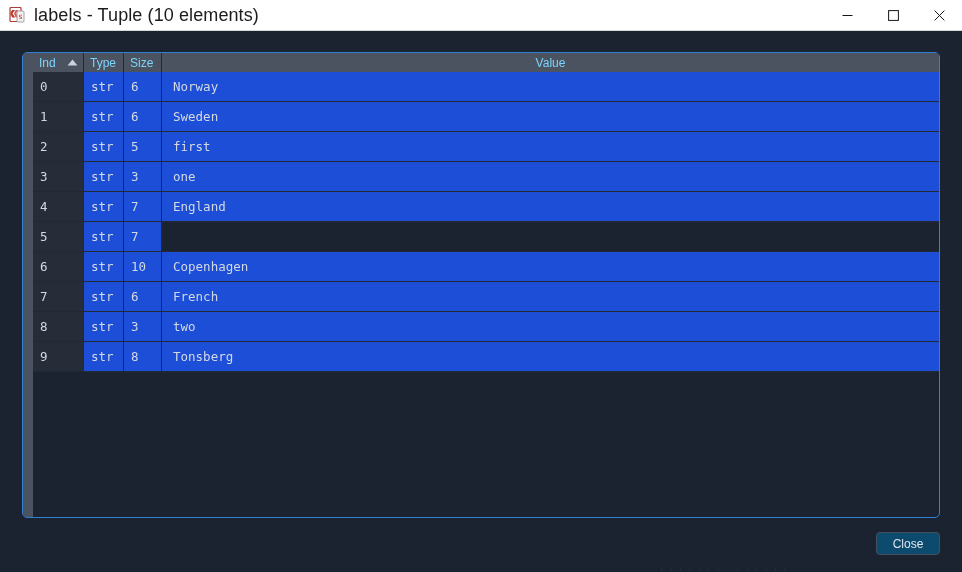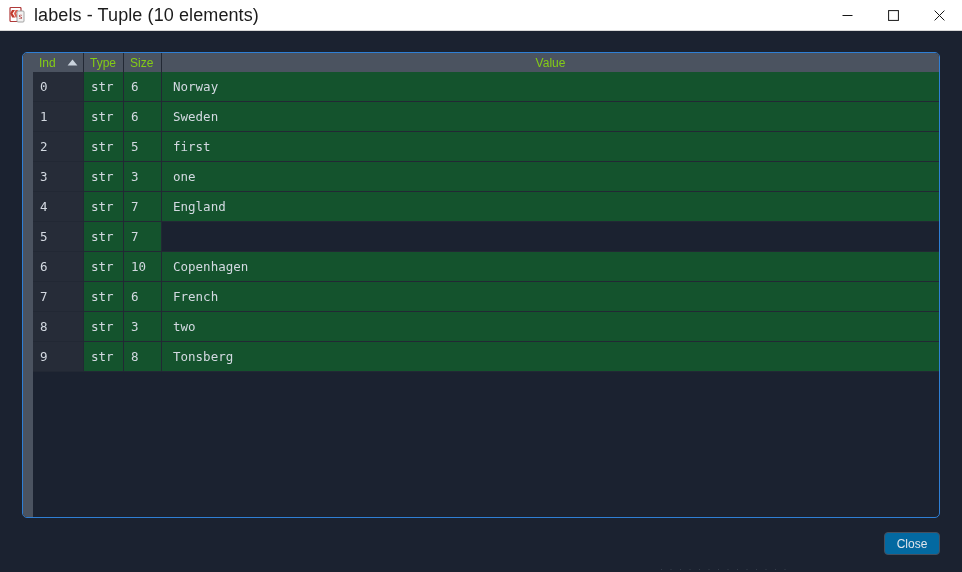--- a/index.html
+++ b/index.html
@@ -50,21 +50,21 @@
     position: absolute; left: 0; top: 0;
     width: 10px; height: 100%;
     background: #4b5360;
   }
   .grid { position: absolute; left: 10px; top: 0; right: 0; bottom: 0; }
 
   
   .hdr { display: flex; height: 19px; background: #1b2230; }
   .hdr-cell {
     background: #4b5360;
-    color: #84cc16;
+    color: #7dd3fc;
     font-size: 12px;
     display: flex; align-items: center;
     border-right: 1px solid #222834;
     height: 19px;
     padding-left: 6px;
   }
   .hdr-ind  { width: 51px; }
   .hdr-type { width: 40px; }
   .hdr-size { width: 38px; }
   .hdr-value {
@@ -79,36 +79,36 @@
     display: flex; height: 30px;
     border-bottom: 1px solid #222834;
     font-family: "DejaVu Sans Mono", "Liberation Mono", monospace;
     font-size: 12.5px;
   }
   .cell {
     display: flex; align-items: center;
     padding-left: 7px;
     color: #d3d9e1;
     border-right: 1px solid #222834;
-    background: #14532d;
+    background: #1d4ed8;
   }
   .c-ind  { width: 51px; background: #262c38; }
   .c-type { width: 40px; }
   .c-size { width: 38px; }
   .c-value { flex: 1; border-right: none; padding-left: 11px; }
 
   
   .footer {
     position: absolute; left: 0; right: 0; bottom: 0;
     height: 54px;
   }
   .close-btn {
     position: absolute; right: 22px; top: 14px;
-    width: 56px; height: 23px;
-    background: #0369a1;
+    width: 64px; height: 23px;
+    background: #0c4a6e;
     color: #dfe5ec;
     border: 1px solid #454f5e;
     border-radius: 4px;
     font-size: 12px;
     font-family: "Liberation Sans", sans-serif;
     display: flex; align-items: center; justify-content: center;
     cursor: pointer;
   }
   .bottom-artifact {
     position: absolute; left: 0; right: 0; bottom: 0; height: 3px;

